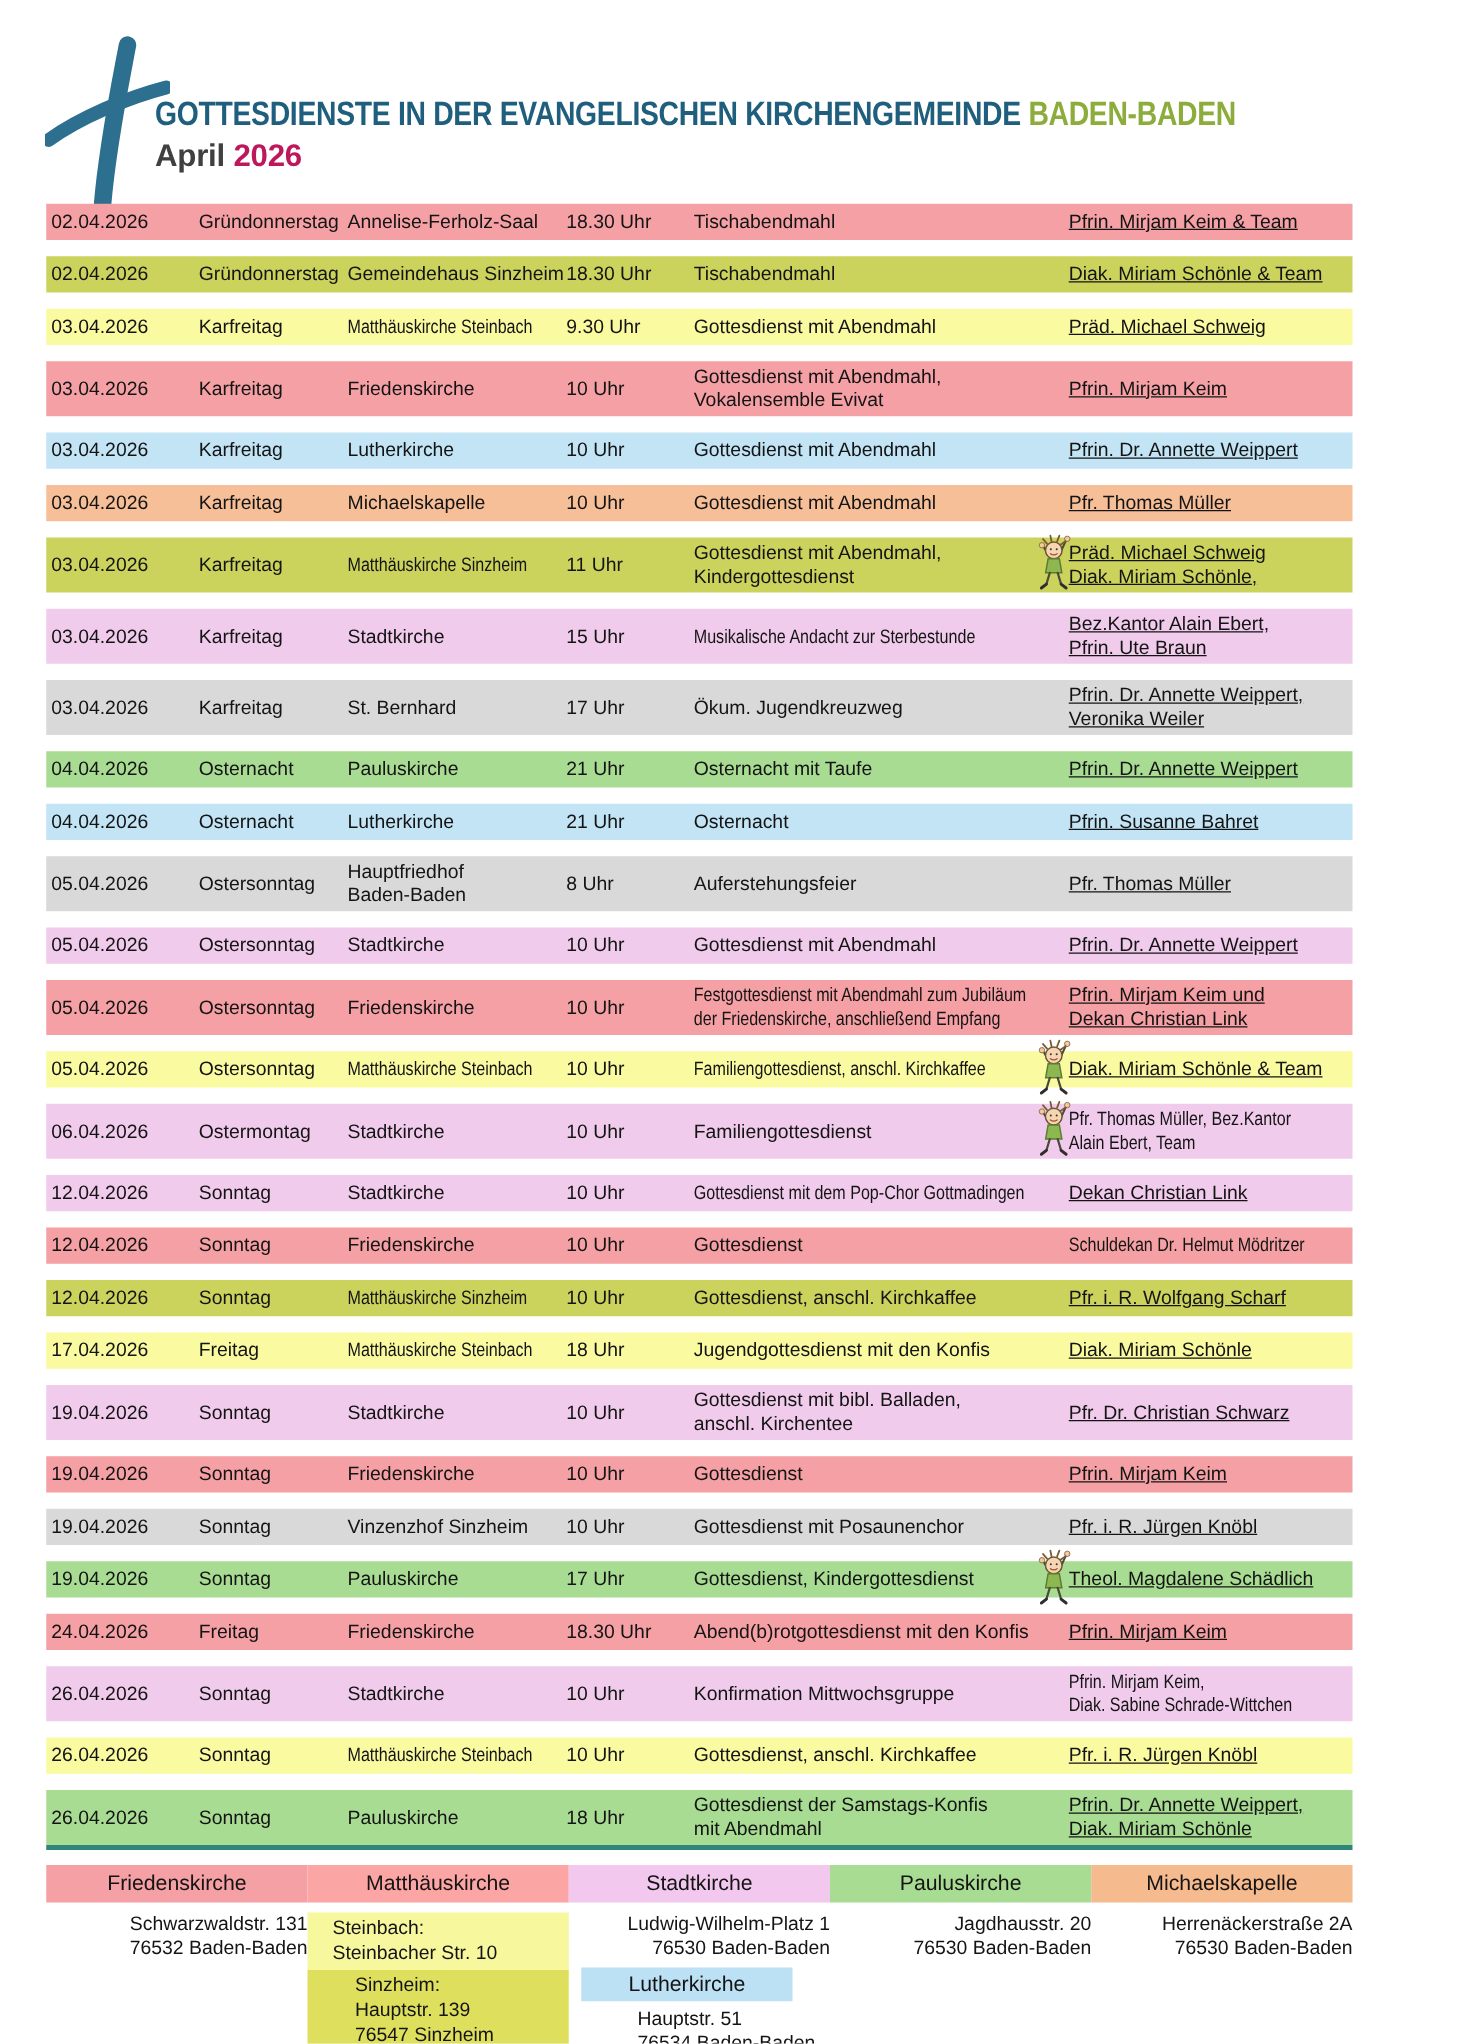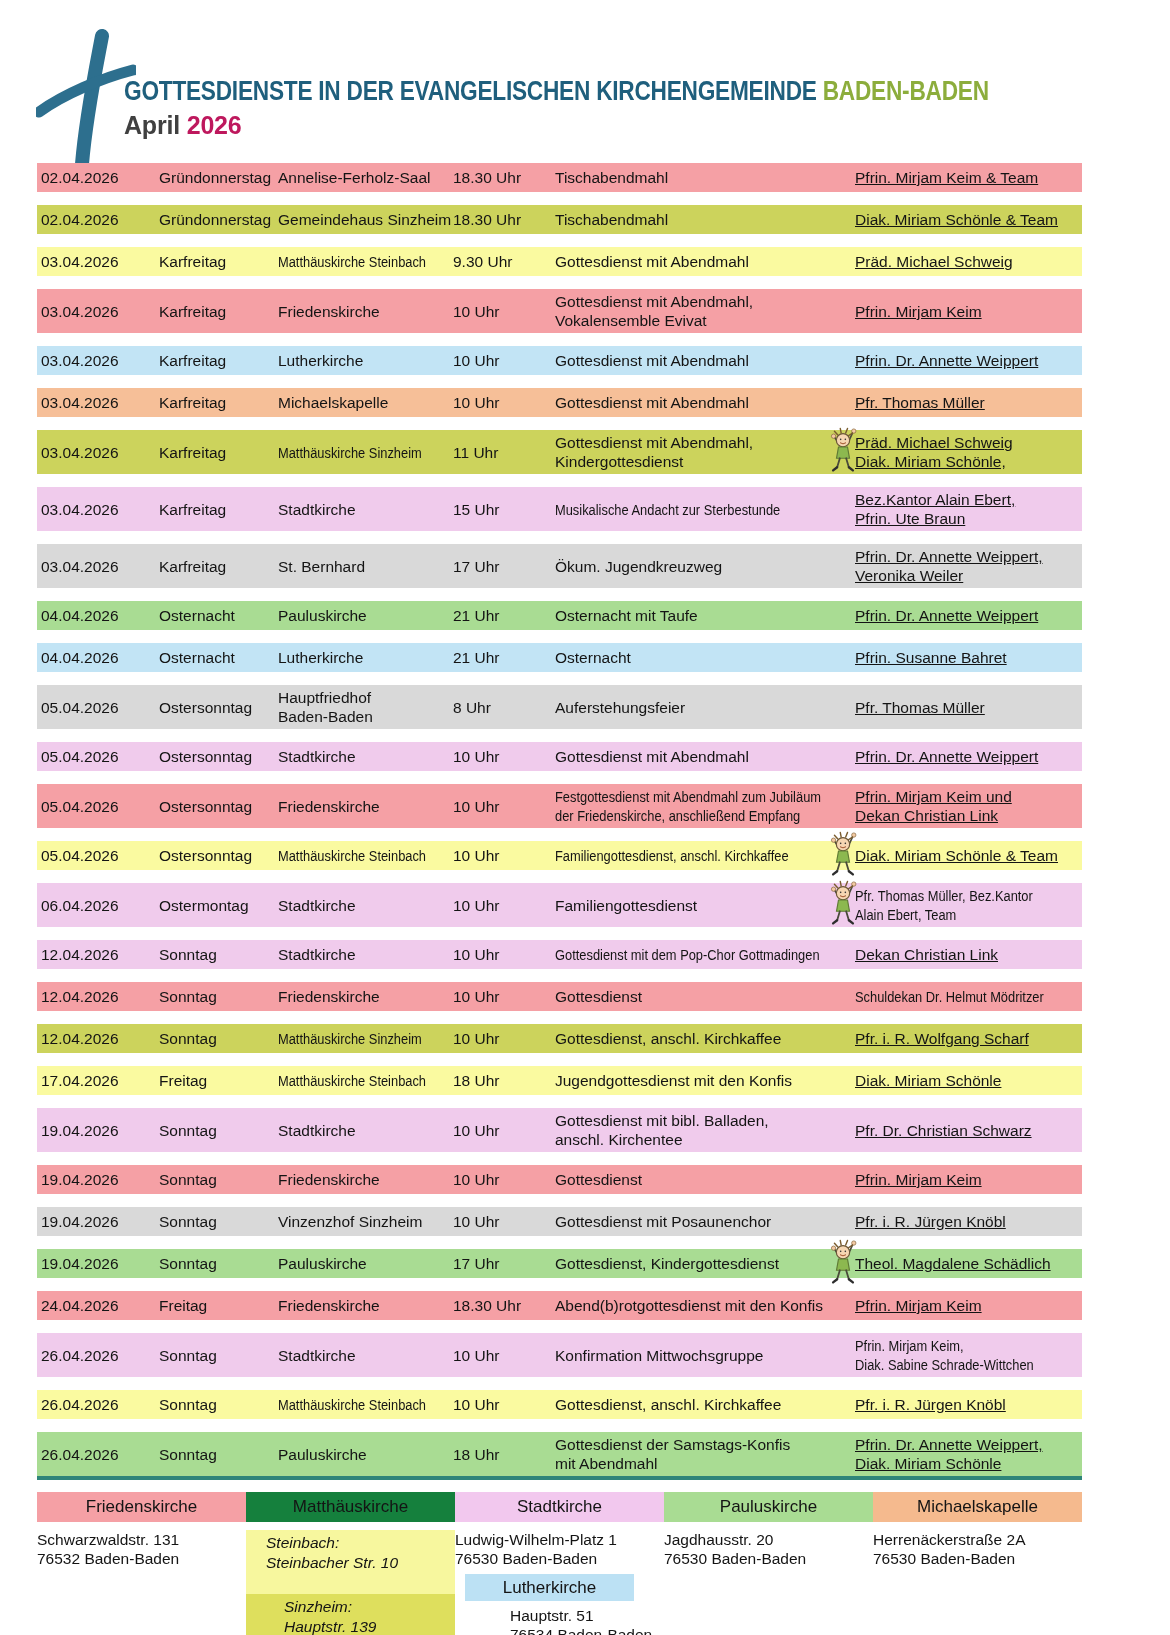--- a/index.html
+++ b/index.html
@@ -50,23 +50,23 @@
     transform:translateY(-52%);
     pointer-events:none;
   }
   
   .footer{position:absolute;left:37px;top:1492px;width:1045px;display:flex;}
   .fcol{width:209px;box-sizing:border-box;}
   .fhead{
     height:30px;display:flex;align-items:center;justify-content:center;
     font-size:17px;
   }
-  .faddr{margin-top:8px;text-align:left;font-size:15.5px;line-height:19px;}
+  .faddr{margin-top:8px;text-align:right;font-size:15.5px;line-height:19px;}
   .faddr-left{text-align:left;padding-left:55px;margin-top:5px;}
-  .fbox{margin-top:8px;padding:3px 4px 21px 20px;font-size:15.5px;line-height:20px;box-sizing:border-box;font-style:italic;}
+  .fbox{margin-top:8px;padding:3px 4px 3px 20px;font-size:15.5px;line-height:20px;box-sizing:border-box;}
   .fbox2{margin-top:0;padding-left:38px;}
   .luther-box{
     height:27px;margin:6px 30px 0 10px;
     display:flex;align-items:center;justify-content:center;
     font-size:17px;
   }
 </style>
 </head>
 <body>
 
@@ -569,21 +569,21 @@
       <div class="fhead" style="background-color: rgb(245, 160, 165);">
         <span>Friedenskirche</span>
       </div>
       <div class="faddr">
         <div>Schwarzwaldstr. 131</div>
         <div>76532 Baden-Baden</div>
       </div>
     </div>
 
     <div class="fcol">
-      <div class="fhead" style="background-color: #15803d;">
+      <div class="fhead" style="background-color: #fca5a5;">
         <span>Matthäuskirche</span>
       </div>
       <div class="fbox" style="background-color: rgb(247, 247, 158);">
         <div>Steinbach:</div>
         <div>Steinbacher Str. 10</div>
       </div>
       <div class="fbox fbox2" style="background-color: rgb(222, 223, 93);">
         <div>Sinzheim:</div>
         <div>Hauptstr. 139</div>
         <div>76547 Sinzheim</div>

